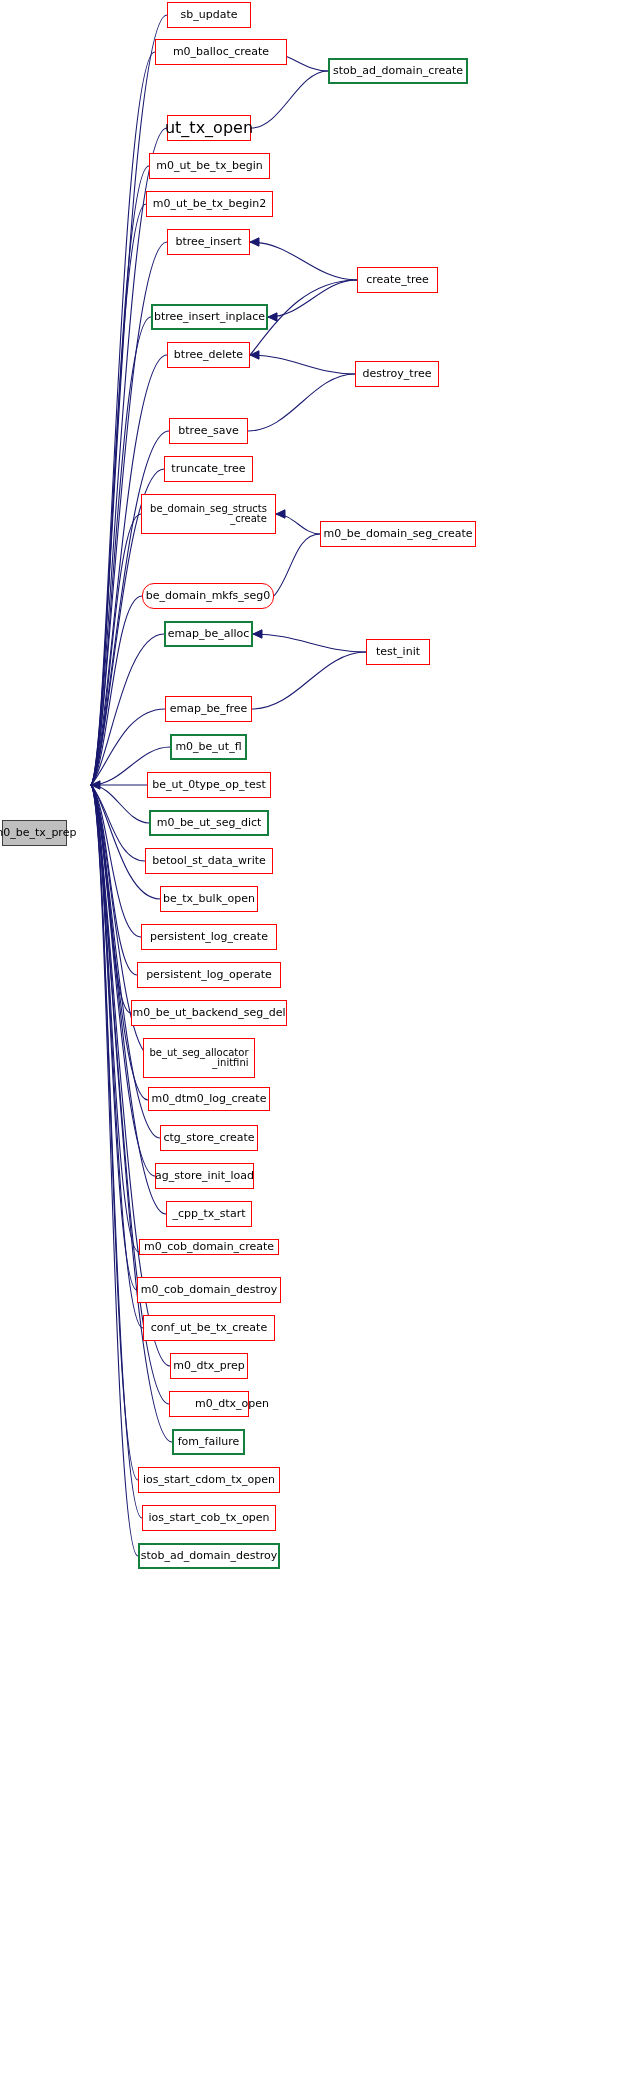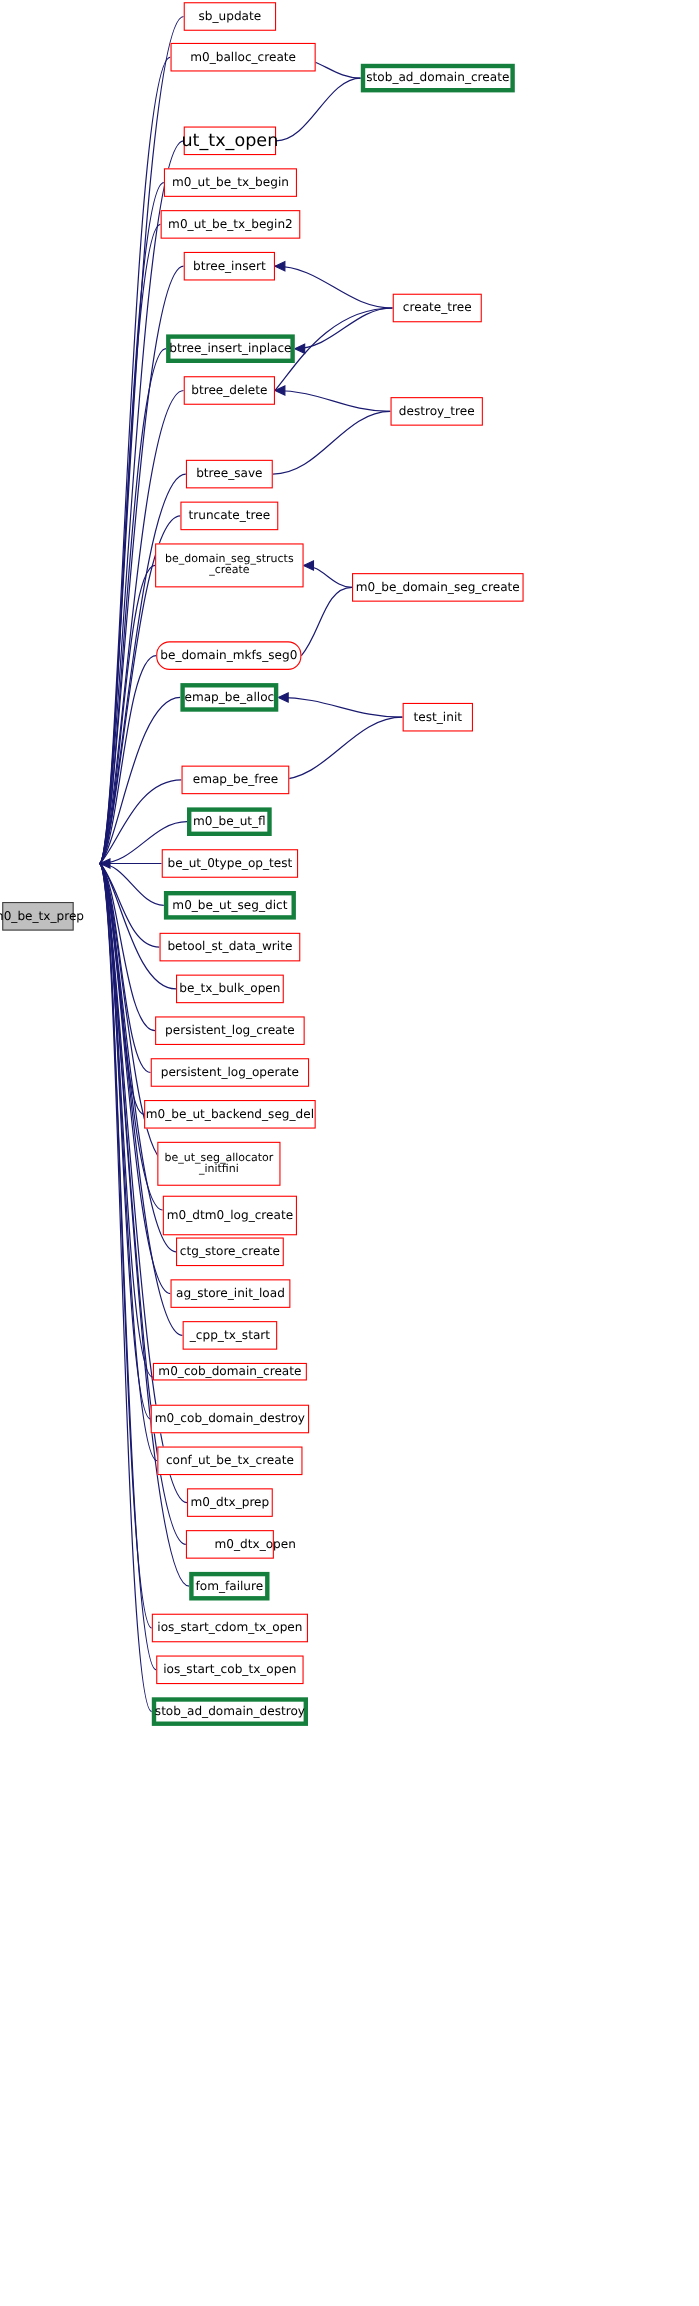--- a/index.html
+++ b/index.html
@@ -2,22 +2,22 @@
 <html><head>
 <meta charset="utf-8">
 <style>
   html,body{margin:0;padding:0;background:#ffffff;}
   body{font-family:"DejaVu Sans","Liberation Sans",sans-serif;}
   #canvas{position:relative;width:635px;height:2096px;background:#ffffff;overflow:hidden;}
   .node{position:absolute;box-sizing:border-box;background:#ffffff;
         display:flex;align-items:center;justify-content:center;
         text-align:center;line-height:1.05;z-index:5;}
   .node .lbl{display:block;white-space:pre;}
-  .node.red{border:1px solid #ff0000;}
-  .node.black{border:4px solid #15803d;}
+  .node.red{border:1px solid #ff0000;text-align:right;}
+  .node.black{border:2px solid #15803d;}
   .node.center{border:1px solid #404040;background:#bfbfbf;}
   svg.edges{position:absolute;left:0;top:0;width:635px;height:2096px;z-index:1;}
   svg.edges path{fill:none;stroke:#191970;stroke-width:1.1;}
   svg.edges polygon{fill:#191970;stroke:#191970;}
 </style>
 </head>
 <body>
 
 <div id="canvas">
   <svg class="edges" id="edge-layer" viewBox="0 0 635 2096" preserveAspectRatio="none">
@@ -110,21 +110,21 @@
       <div class="node red" style="left: 141px; top: 494px; width: 135px; height: 40px; font-size: 10px;">
         <span class="lbl">be_domain_seg_structs
 _create</span>
       </div>
       <div class="node red" style="left: 142px; top: 583px; width: 132px; height: 26px; font-size: 11px; border-radius: 12px;">
         <span class="lbl">be_domain_mkfs_seg0</span>
       </div>
       <div class="node black" style="left: 164px; top: 621px; width: 89px; height: 26px; font-size: 11px;">
         <span class="lbl">emap_be_alloc</span>
       </div>
-      <div class="node red" style="left: 165px; top: 696px; width: 98px; height: 26px; font-size: 11px;">
+      <div class="node red" style="left: 165px; top: 696px; width: 87px; height: 26px; font-size: 11px;">
         <span class="lbl">emap_be_free</span>
       </div>
       <div class="node black" style="left: 170px; top: 734px; width: 77px; height: 26px; font-size: 11px;">
         <span class="lbl">m0_be_ut_fl</span>
       </div>
       <div class="node red" style="left: 147px; top: 772px; width: 124px; height: 26px; font-size: 11px;">
         <span class="lbl">be_ut_0type_op_test</span>
       </div>
       <div class="node black" style="left: 149px; top: 810px; width: 120px; height: 26px; font-size: 11px;">
         <span class="lbl">m0_be_ut_seg_dict</span>
@@ -141,27 +141,27 @@
       <div class="node red" style="left: 137px; top: 962px; width: 144px; height: 26px; font-size: 11px;">
         <span class="lbl">persistent_log_operate</span>
       </div>
       <div class="node red" style="left: 131px; top: 1000px; width: 156px; height: 26px; font-size: 11px;">
         <span class="lbl">m0_be_ut_backend_seg_del</span>
       </div>
       <div class="node red" style="left: 143px; top: 1038px; width: 112px; height: 40px; font-size: 10px;">
         <span class="lbl">be_ut_seg_allocator
 _initfini</span>
       </div>
-      <div class="node red" style="left: 148px; top: 1087px; width: 122px; height: 36px; font-size: 11px;">
+      <div class="node red" style="left: 148px; top: 1087px; width: 122px; height: 24px; font-size: 11px;">
         <span class="lbl">m0_dtm0_log_create</span>
       </div>
       <div class="node red" style="left: 160px; top: 1125px; width: 98px; height: 26px; font-size: 11px;">
         <span class="lbl">ctg_store_create</span>
       </div>
-      <div class="node red" style="left: 155px; top: 1163px; width: 109px; height: 26px; font-size: 11px;">
+      <div class="node red" style="left: 155px; top: 1163px; width: 99px; height: 26px; font-size: 11px;">
         <span class="lbl">ag_store_init_load</span>
       </div>
       <div class="node red" style="left: 166px; top: 1201px; width: 86px; height: 26px; font-size: 11px;">
         <span class="lbl">_cpp_tx_start</span>
       </div>
       <div class="node red" style="left: 139px; top: 1239px; width: 140px; height: 16px; font-size: 11px;">
         <span class="lbl">m0_cob_domain_create</span>
       </div>
       <div class="node red" style="left: 137px; top: 1277px; width: 144px; height: 26px; font-size: 11px;">
         <span class="lbl">m0_cob_domain_destroy</span>

